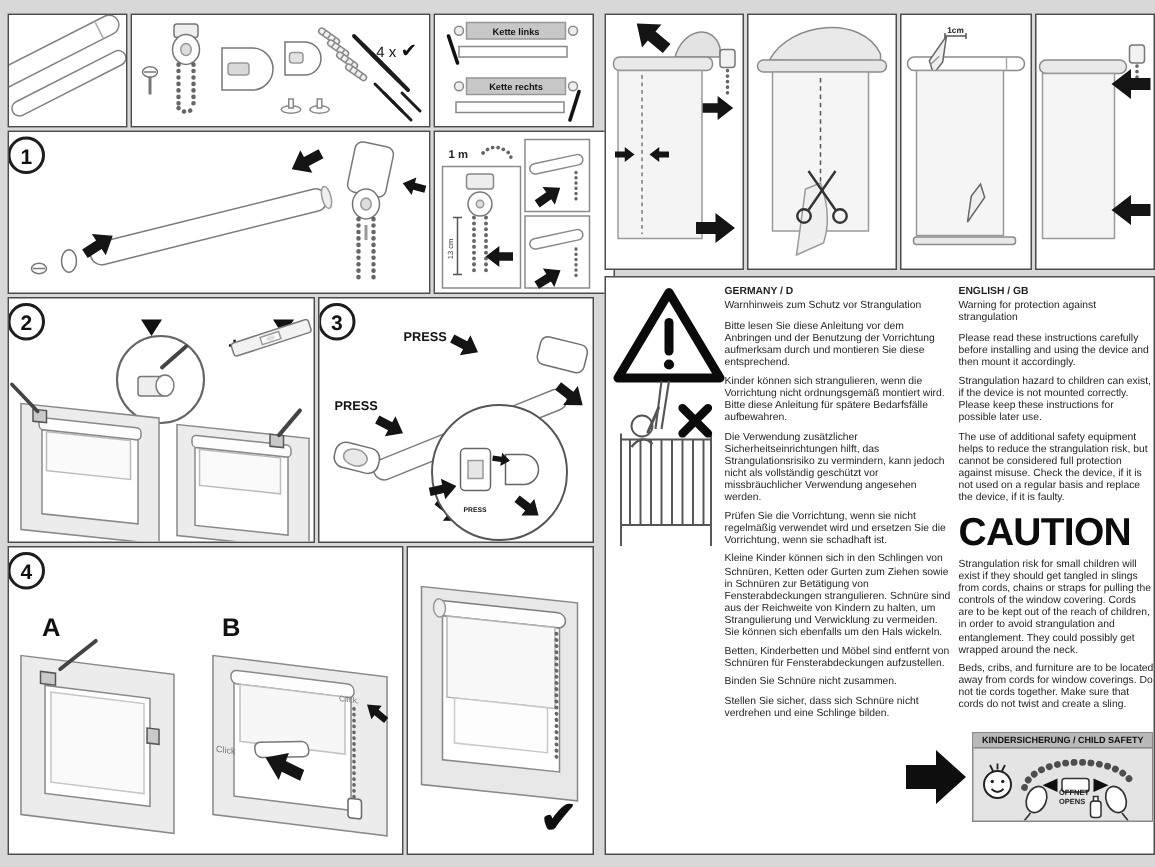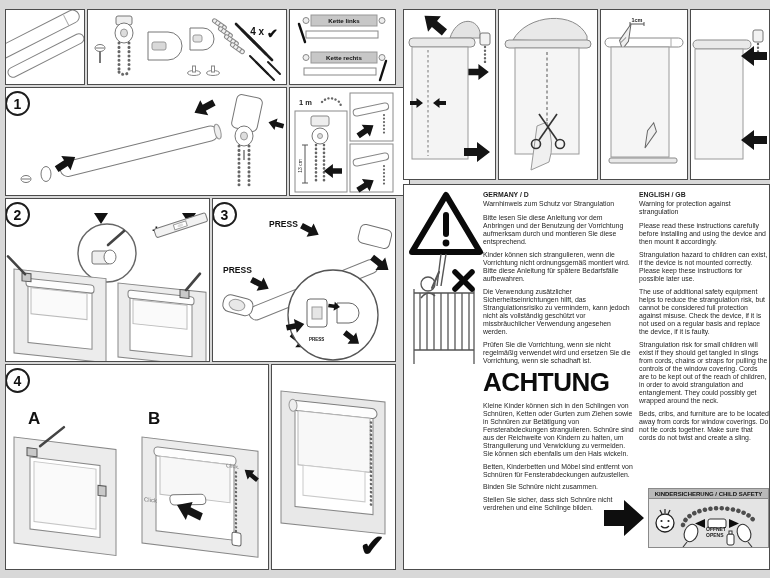--- a/index.html
+++ b/index.html
@@ -23,22 +23,22 @@
     width:25px; height:25px;
     border:2px solid #1d1d1d;
     border-radius:50%;
     background:#fff;
     display:flex; align-items:center; justify-content:center;
     font-weight:bold; font-size:14px; color:#111;
     z-index:5;
   }
   .qty-label {
     position:absolute; right:8px; top:16px;
-    font-weight:bold; font-size:10px; color:#111;
-    display:flex; align-items:flex-start; gap:3px;
+    font-weight:normal; font-size:10px; color:#111;
+    display:flex; align-items:flex-end; gap:3px;
   }
   .qty-label .chk { font-size:13px; }
   .opt-letter {
     position:absolute; font-weight:bold; font-size:17px; color:#111;
   }
   .big-check {
     position:absolute; right:10px; bottom:8px;
     font-size:30px; font-weight:bold; color:#0e0e0e; line-height:1;
   }
   
@@ -450,33 +450,33 @@
     </g>
   </svg>
 
   <div class="warn-col" style="left:79px;top:6px;width:151px">
     <div class="country">GERMANY / D</div>
     <div class="warn-title">Warnhinweis zum Schutz vor Strangulation</div>
     <p>Bitte lesen Sie diese Anleitung vor dem Anbringen und der Benutzung der Vorrichtung aufmerksam durch und montieren Sie diese entsprechend.</p>
     <p>Kinder können sich strangulieren, wenn die Vorrichtung nicht ordnungsgemäß montiert wird. Bitte diese Anleitung für spätere Bedarfsfälle aufbewahren.</p>
     <p>Die Verwendung zusätzlicher Sicherheitseinrichtungen hilft, das Strangulationsrisiko zu vermindern, kann jedoch nicht als vollständig geschützt vor missbräuchlicher Verwendung angesehen werden.</p>
     <p>Prüfen Sie die Vorrichtung, wenn sie nicht regelmäßig verwendet wird und ersetzen Sie die Vorrichtung, wenn sie schadhaft ist.</p>
-    <div class="big-word">ACHTUNG</div>
     <p>Kleine Kinder können sich in den Schlingen von Schnüren, Ketten oder Gurten zum Ziehen sowie in Schnüren zur Betätigung von Fensterabdeckungen strangulieren. Schnüre sind aus der Reichweite von Kindern zu halten, um Strangulierung und Verwicklung zu vermeiden. Sie können sich ebenfalls um den Hals wickeln.</p>
     <p>Betten, Kinderbetten und Möbel sind entfernt von Schnüren für Fensterabdeckungen aufzustellen.</p>
     <p>Binden Sie Schnüre nicht zusammen.</p>
     <p>Stellen Sie sicher, dass sich Schnüre nicht verdrehen und eine Schlinge bilden.</p>
   </div>
 
   <div class="warn-col" style="left:235px;top:6px;width:130px">
     <div class="country">ENGLISH / GB</div>
     <div class="warn-title">Warning for protection against strangulation</div>
     <p>Please read these instructions carefully before installing and using the device and then mount it accordingly.</p>
     <p>Strangulation hazard to children can exist, if the device is not mounted correctly. Please keep these instructions for possible later use.</p>
     <p>The use of additional safety equipment helps to reduce the strangulation risk, but cannot be considered full protection against misuse. Check the device, if it is not used on a regular basis and replace the device, if it is faulty.</p>
+    <div class="big-word">CAUTION</div>
     <p>Strangulation risk for small children will exist if they should get tangled in slings from cords, chains or straps for pulling the controls of the window covering. Cords are to be kept out of the reach of children, in order to avoid strangulation and entanglement. They could possibly get wrapped around the neck.</p>
     <p>Beds, cribs, and furniture are to be located away from cords for window coverings. Do not tie cords together. Make sure that cords do not twist and create a sling.</p>
   </div>
 
   <svg width="42" height="40" viewBox="0 0 42 40" style="position:absolute;left:200px;top:313px">
     <polygon points="0,12 20,12 20,2 40,20 20,38 20,28 0,28" fill="#0e0e0e"></polygon>
   </svg>
 
   <div class="child-box">
     <div class="cb-head">KINDERSICHERUNG / CHILD SAFETY</div>

